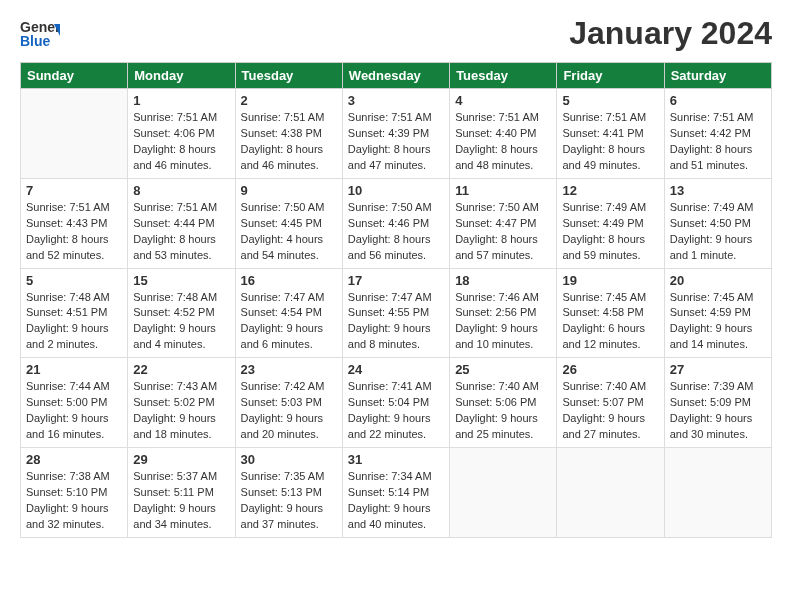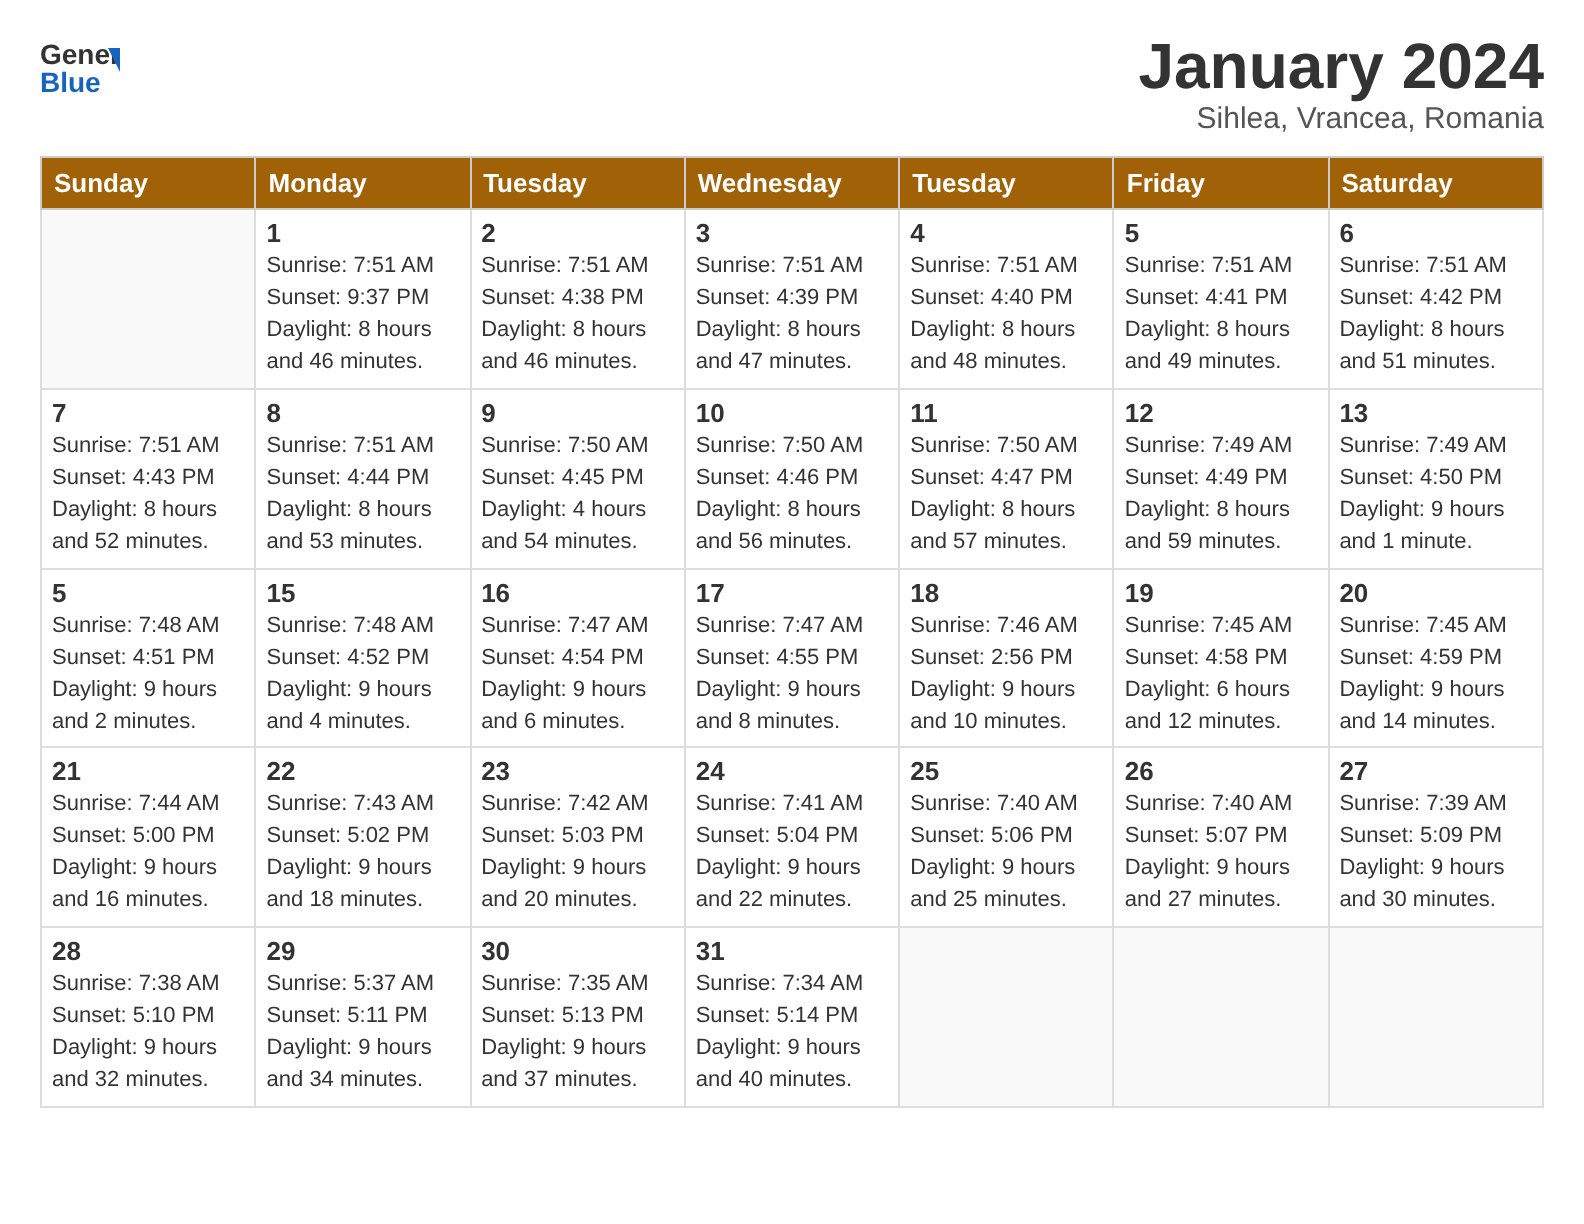--- a/index.html
+++ b/index.html
@@ -16,39 +16,39 @@
       padding: 16px 20px;
       background: #fff;
     }
     .header {
       display: flex;
       justify-content: space-between;
       align-items: flex-start;
       margin-bottom: 10px;
     }
     .title-block {
-      text-align: right;
+      text-align: left;
     }
     .main-title {
       font-size: 32px;
       font-weight: bold;
       color: #333;
       line-height: 1.1;
     }
     .subtitle {
       font-size: 15px;
       color: #555;
     }
     .calendar {
       width: 100%;
       border-collapse: collapse;
       table-layout: fixed;
     }
     .calendar th {
-      background-color: #a16207;
+      background-color: #15803d;
       color: #fff;
       font-size: 13px;
       font-weight: bold;
       padding: 5px 6px;
       text-align: left;
       border: 1px solid #ccc;
     }
     .calendar td {
       vertical-align: top;
       padding: 4px 5px;
@@ -89,21 +89,20 @@
   <div class="header">
     <div class="logo-wrapper">
       <svg class="logo-svg" viewBox="0 0 40 36" xmlns="http://www.w3.org/2000/svg">
         <text x="0" y="16" font-family="Arial" font-size="14" font-weight="bold" fill="#333">General</text>
         <text x="0" y="30" font-family="Arial" font-size="14" font-weight="bold" fill="#1565c0">Blue</text>
         <polygon points="34,8 40,8 40,20" fill="#1565c0"></polygon>
       </svg>
     </div>
     <div class="title-block">
       <div class="main-title">January 2024</div>
-      <div class="subtitle">Sihlea, Vrancea, Romania</div>
     </div>
   </div>
 
   <table class="calendar">
     <thead>
       <tr>
         <th>Sunday</th>
         <th>Monday</th>
         <th>Tuesday</th>
         <th>Wednesday</th>
@@ -112,21 +111,21 @@
         <th>Saturday</th>
       </tr>
     </thead>
     <tbody id="calendar-body">
     <tr>
           <td class="empty"></td>
           <td>
             <span class="day-number">1</span>
             <div class="day-info">
               <div>Sunrise: 7:51 AM</div>
-              <div>Sunset: 9:37 PM</div>
+              <div>Sunset: 4:06 PM</div>
               <div>Daylight: 8 hours and 46 minutes.</div>
             </div>
           </td>
           <td>
             <span class="day-number">2</span>
             <div class="day-info">
               <div>Sunrise: 7:51 AM</div>
               <div>Sunset: 4:38 PM</div>
               <div>Daylight: 8 hours and 46 minutes.</div>
             </div>

